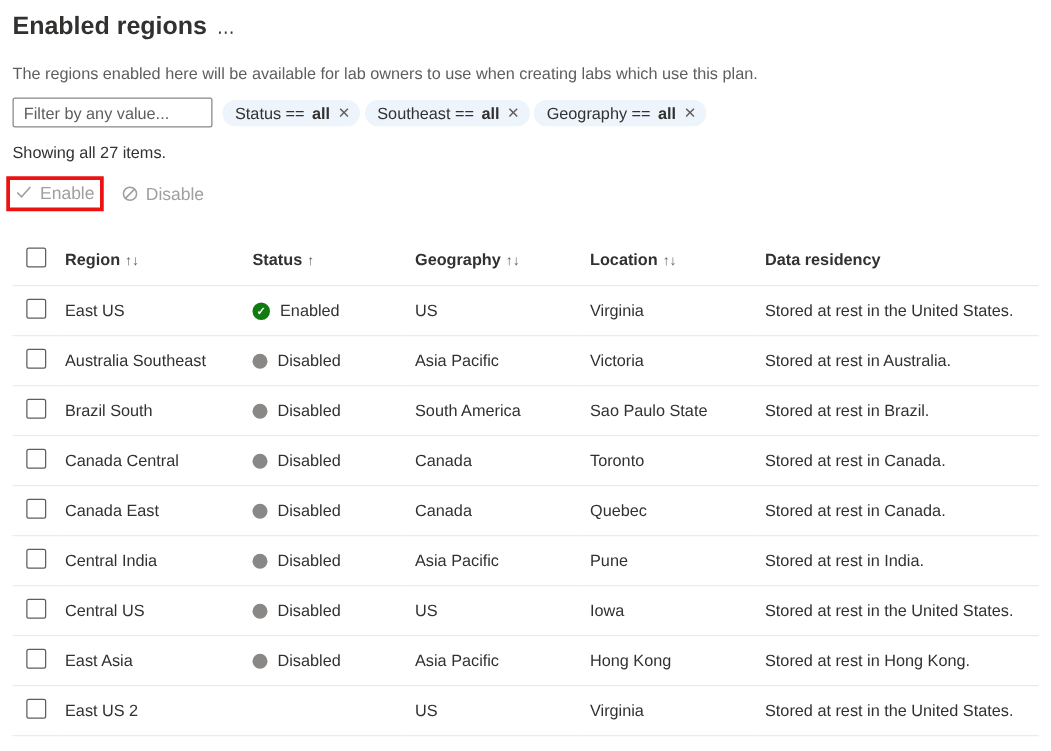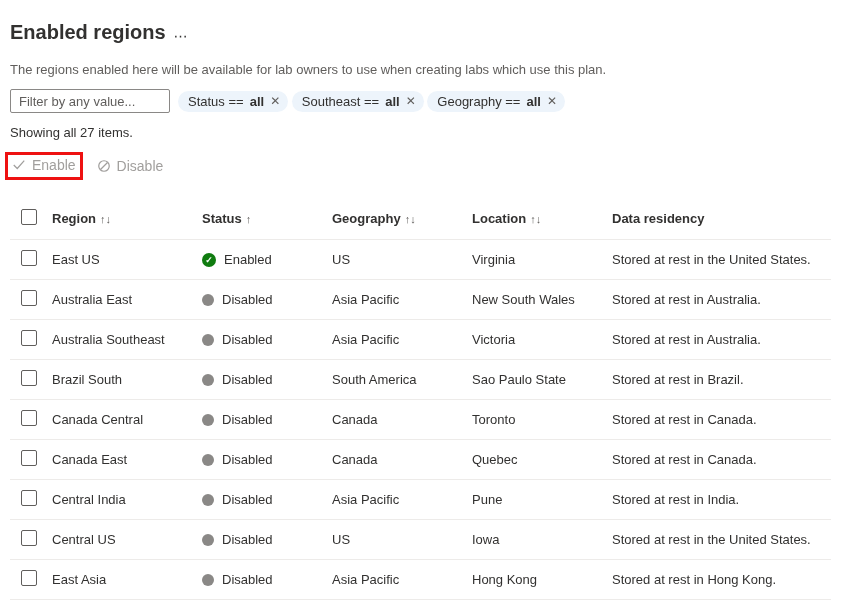--- a/index.html
+++ b/index.html
@@ -5,21 +5,21 @@
   * { box-sizing: border-box; }
   body {
     margin: 0;
     padding: 10px;
     font-family: "Segoe UI", Arial, sans-serif;
     font-size: 13px;
     color: #323130;
     background: #fff;
     width: 841px;
   }
-  .header-row { display: flex; align-items: flex-end; gap: 8px; margin-bottom: 18px; margin-top: 11px; }
+  .header-row { display: flex; align-items: flex-end; gap: 8px; margin-bottom: 18px; }
   h1 { font-size: 20px; font-weight: 600; margin: 0; }
   .more-icon { font-size: 14px; color: #323130; cursor: pointer; }
   .desc { color: #605e5c; margin-bottom: 12px; font-size: 13px; }
   .filter-row { display: flex; align-items: center; gap: 8px; margin-bottom: 12px; }
   .filter-input {
     border: 1px solid #8a8886;
     border-radius: 2px;
     height: 24px;
     width: 160px;
     padding: 0 8px;
@@ -148,33 +148,20 @@
             <span class="dot-green"></span>
             <span>Enabled</span>
           </div>
         </td>
         <td>US</td>
         <td>Virginia</td>
         <td>Stored at rest in the United States.</td>
       </tr>
       <tr>
         <td class="col-check"><input type="checkbox" style=""></td>
-        <td>Australia East</td>
-        <td>
-          <div class="status-cell">
-            <span class="dot-grey"></span>
-            <span>Disabled</span>
-          </div>
-        </td>
-        <td>Asia Pacific</td>
-        <td>New South Wales</td>
-        <td>Stored at rest in Australia.</td>
-      </tr>
-      <tr>
-        <td class="col-check"><input type="checkbox" style=""></td>
         <td>Australia Southeast</td>
         <td>
           <div class="status-cell">
             <span class="dot-grey"></span>
             <span>Disabled</span>
           </div>
         </td>
         <td>Asia Pacific</td>
         <td>Victoria</td>
         <td>Stored at rest in Australia.</td>

